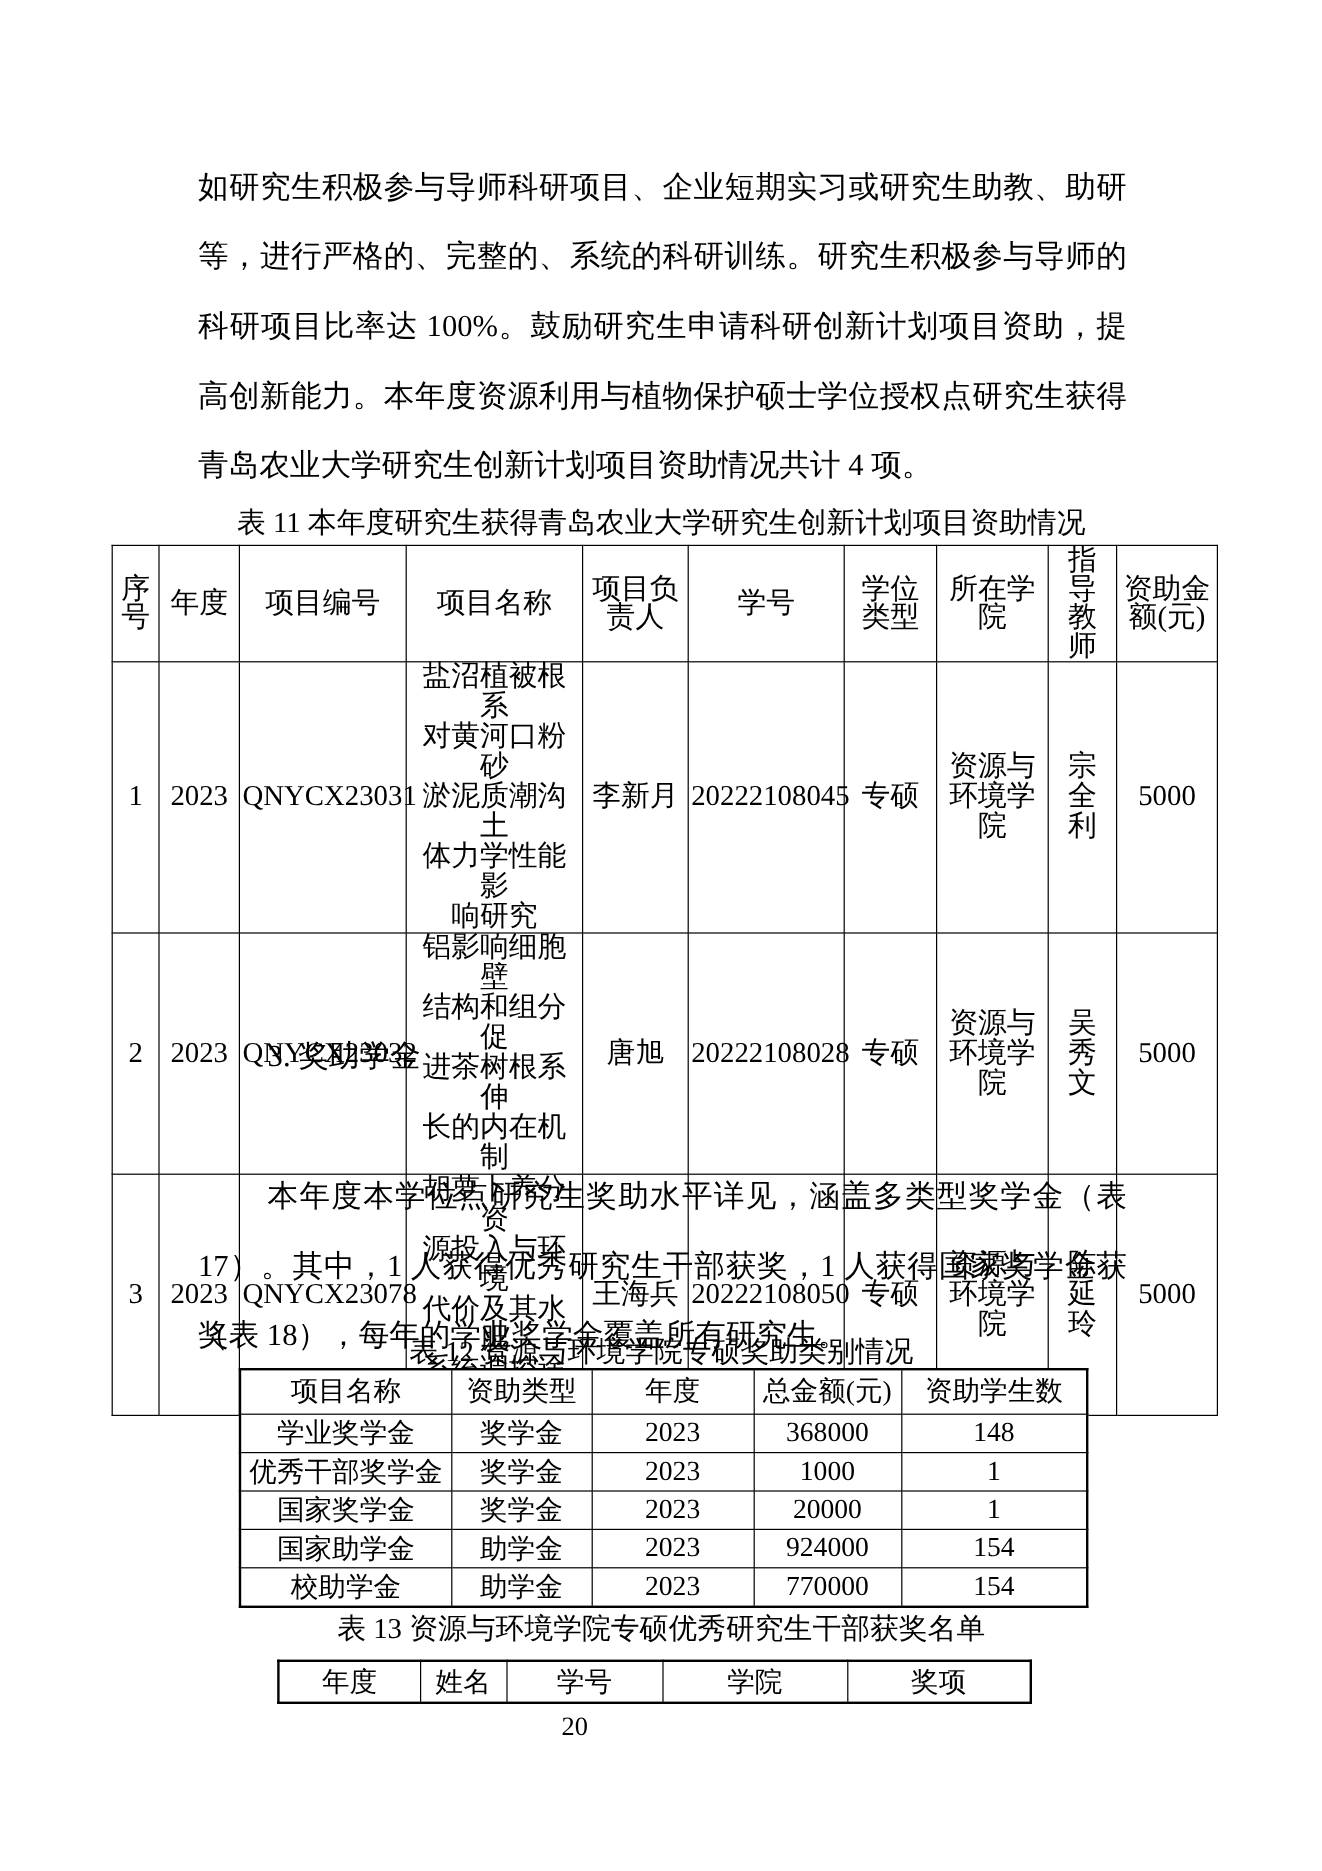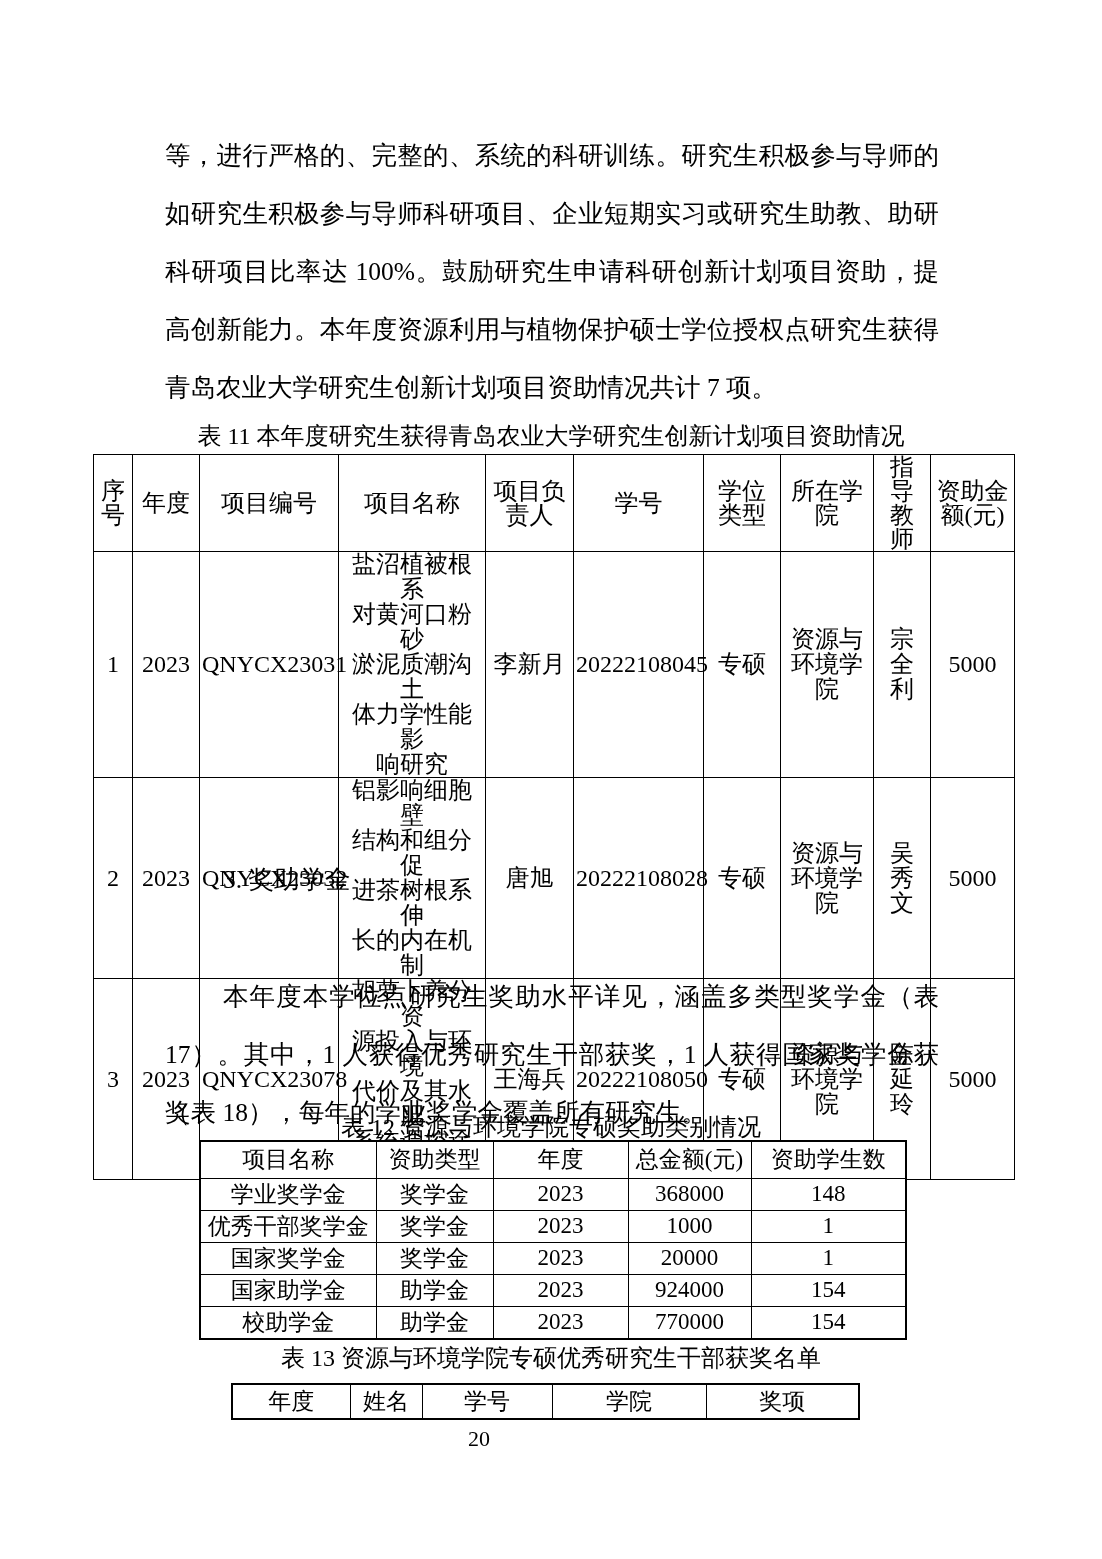--- a/index.html
+++ b/index.html
@@ -35,25 +35,25 @@
   .t13 th{border:1px solid #000;height:33px;padding:0 2px;}
   #pagenum{position:absolute;left:0;top:1426px;width:958px;text-align:center;
            font-size:22px;line-height:26px;font-family:Liberation Serif, serif;}
 </style>
 </head>
 <body>
 
 <div class="page">
 
   <div id="para1" class="para">
+    <div class="ln jl">如研究生积极参与导师科研项目、企业短期实习或研究生助教、助研</div>
     <div class="ln jl">等，进行严格的、完整的、系统的科研训练。研究生积极参与导师的</div>
-    <div class="ln jl">如研究生积极参与导师科研项目、企业短期实习或研究生助教、助研</div>
     <div class="ln jl">科研项目比率达 100%。鼓励研究生申请科研创新计划项目资助，提</div>
     <div class="ln jl">高创新能力。本年度资源利用与植物保护硕士学位授权点研究生获得</div>
-    <div class="ln">青岛农业大学研究生创新计划项目资助情况共计 7 项。</div>
+    <div class="ln">青岛农业大学研究生创新计划项目资助情况共计 4 项。</div>
   </div>
 
   <div id="caption11" class="caption">表 11 本年度研究生获得青岛农业大学研究生创新计划项目资助情况</div>
 
   <table class="t11">
     <colgroup>
       <col style="width:39px">
         <col style="width:67px">
         <col style="width:139px">
         <col style="width:147px">

